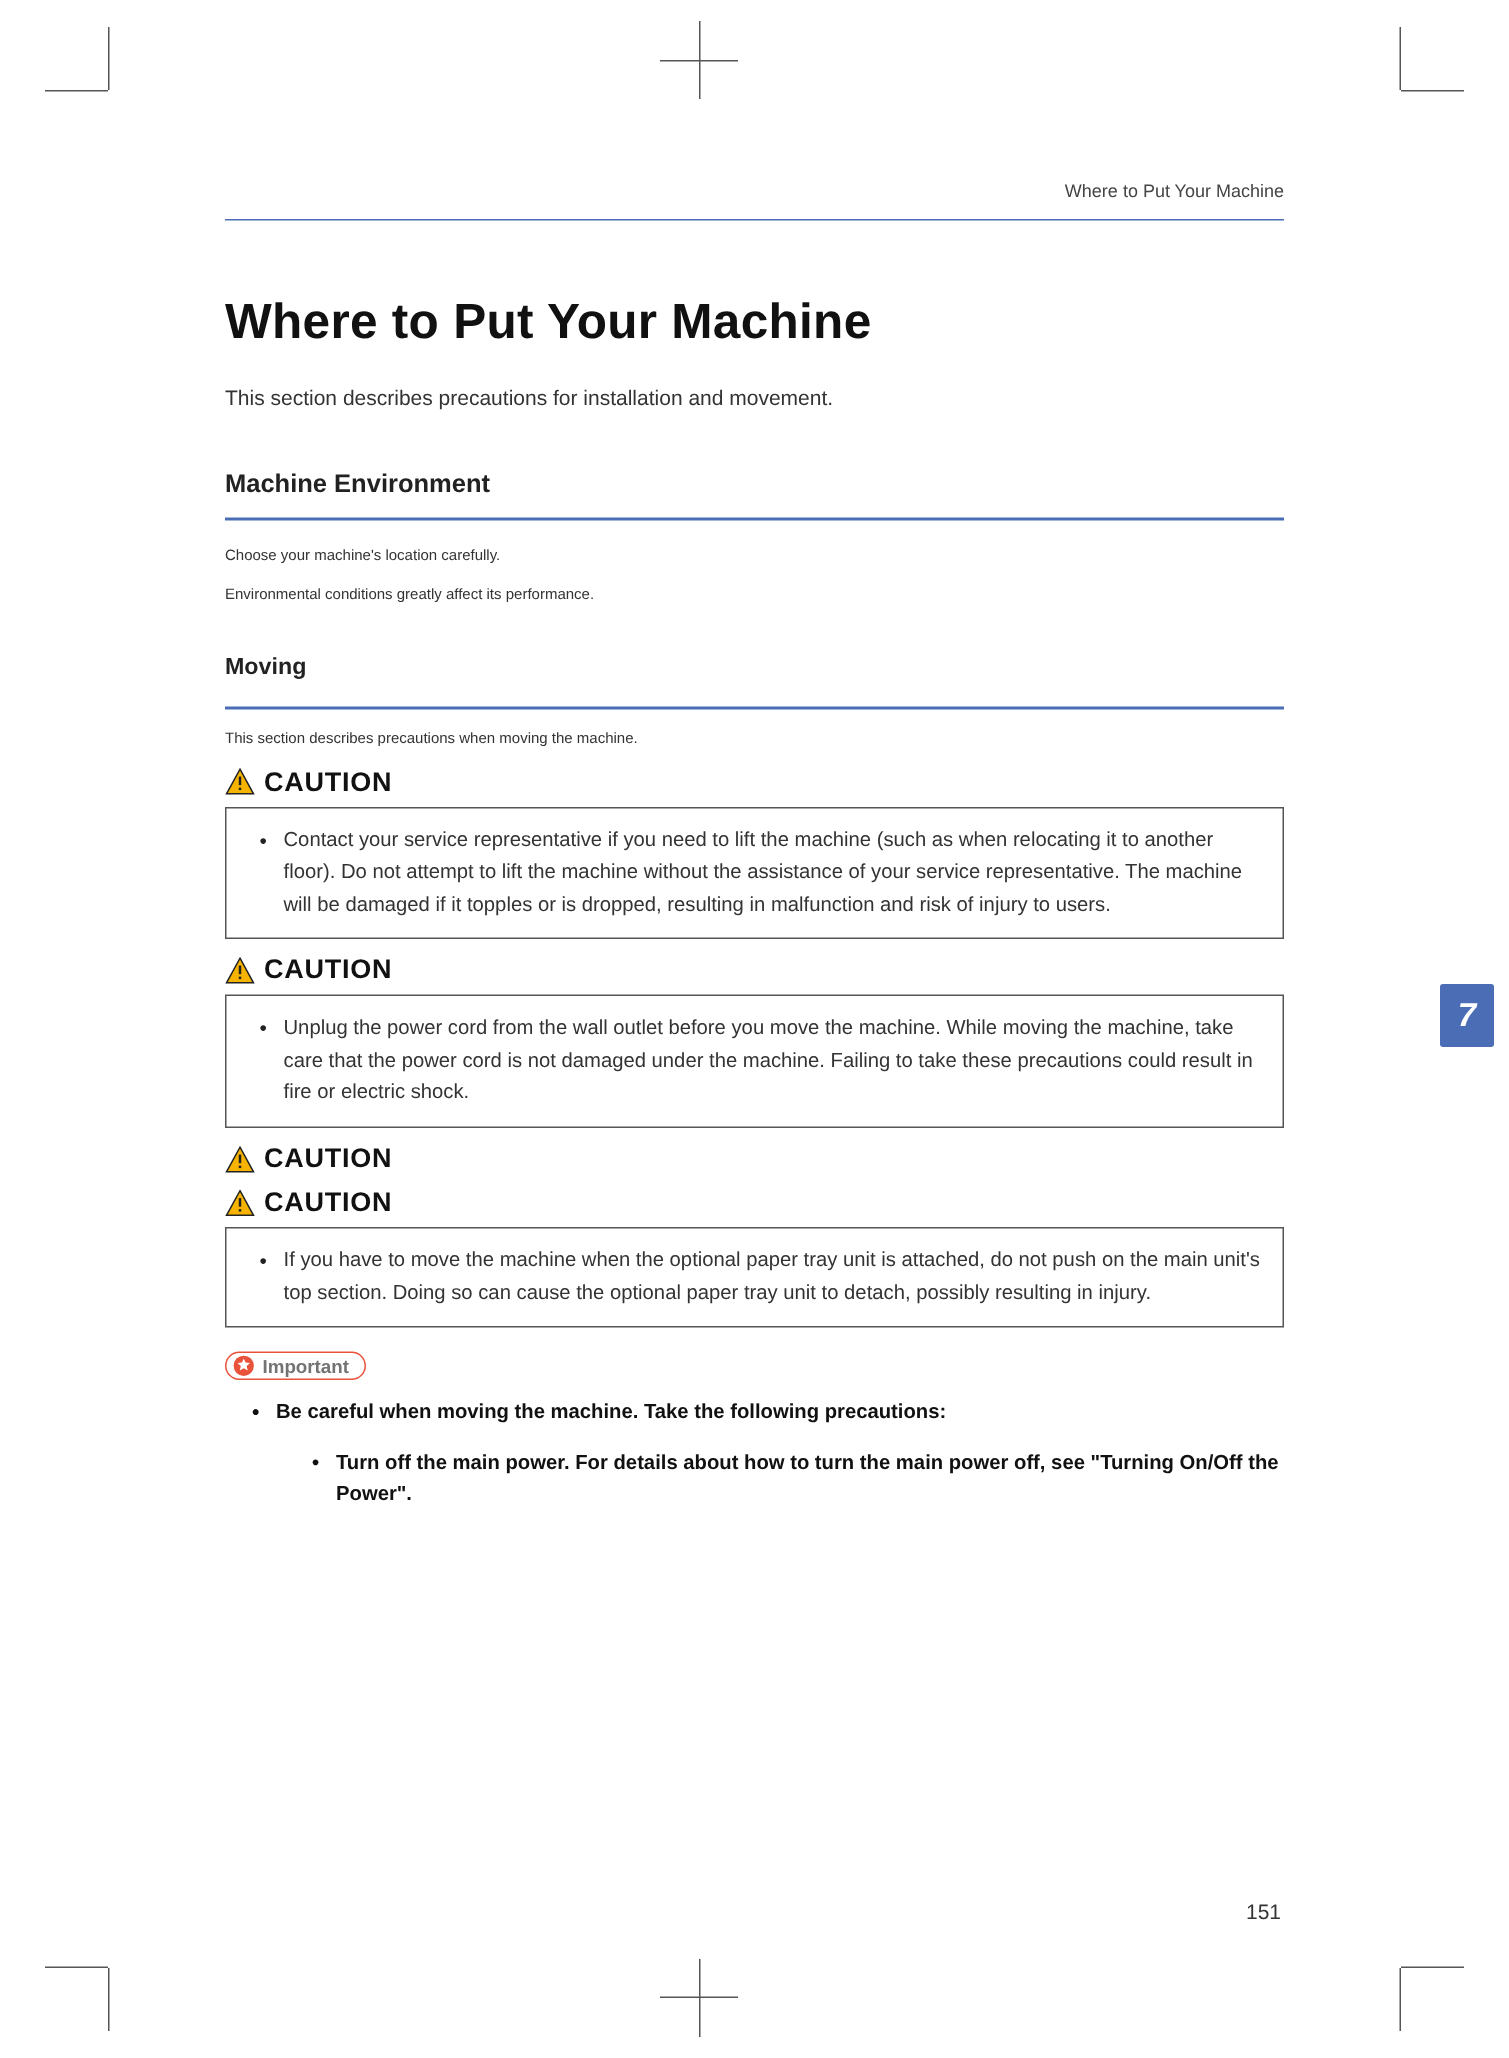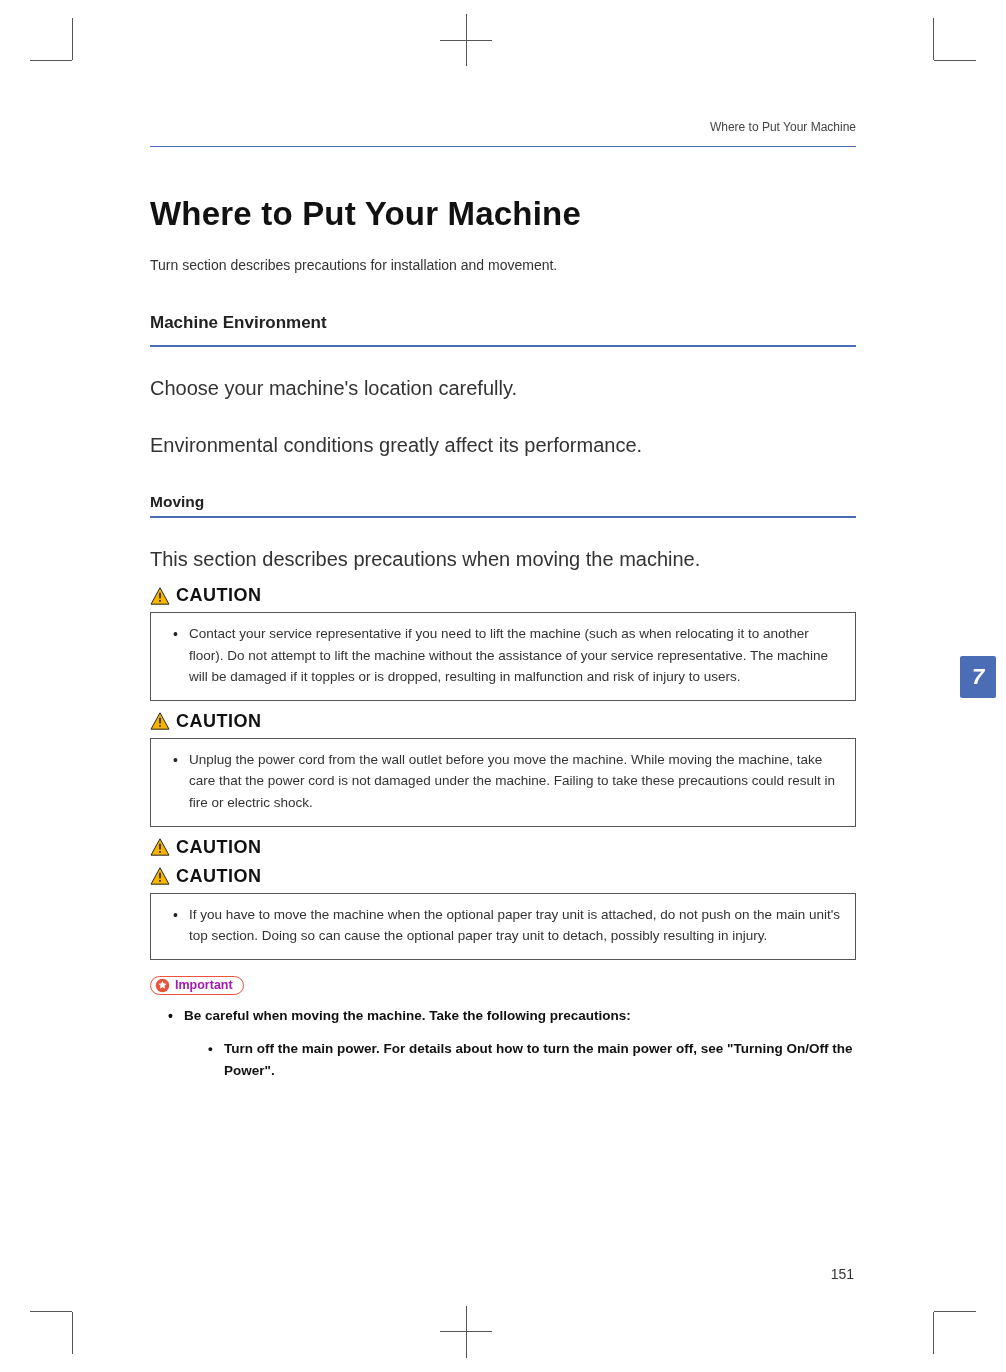--- a/index.html
+++ b/index.html
@@ -43,33 +43,32 @@
 
   h2 {
     font-size: 17px;
     font-weight: 700;
     color: #222;
     padding-bottom: 12px;
     border-bottom: 2.5px solid #4a6db5;
     margin-bottom: 16px;
   }
   .body-p {
-    font-size: 20px;
+    font-size: 10px;
     color: #333;
     line-height: 1.55;
     margin-bottom: 10px;
-    margin-top: 26px;
   }
   .sect-gap { height: 22px; }
 
   h3 {
     font-size: 15.5px;
     font-weight: 700;
     color: #222;
-    padding-bottom: 5px;
+    padding-bottom: 17px;
     border-bottom: 2px solid #4a6db5;
     margin-bottom: 12px;
   }
 
   .caution-label {
     display: flex;
     align-items: center;
     gap: 6px;
     margin: 8px 0 6px 0;
   }
@@ -116,21 +115,21 @@
     padding: 1px 10px 1px 4px;
     margin: 6px 0 10px 0;
   }
   .star-badge {
     width: 15px; height: 15px;
     display: inline-flex; align-items:center; justify-content:center;
   }
   .important-text {
     font-size: 12.5px;
     font-weight: 700;
-    color: #a21caf;
+    color: #737373;
   }
 
   .imp-list { list-style: none; padding-left: 18px; }
   .imp-list > li {
     position: relative;
     padding-left: 16px;
     font-size: 13.5px;
     font-weight: 700;
     line-height: 1.6;
     color: #111;
@@ -195,21 +194,21 @@
 <div class="crop v" style="left:466px; bottom:14px; height:52px;"></div>
 <div class="crop h" style="right:30px; bottom:60px;"></div>
 <div class="crop v" style="right:72px; bottom:18px;"></div>
 
 <div class="page">
 
   <div class="running-head">Where to Put Your Machine</div>
   <div class="running-head-rule"></div>
 
   <h1>Where to Put Your Machine</h1>
-  <p class="intro">Turn section describes precautions for installation and movement.</p>
+  <p class="intro">This section describes precautions for installation and movement.</p>
 
   <h2>Machine Environment</h2>
   <p class="body-p">Choose your machine's location carefully.</p>
   <p class="body-p">Environmental conditions greatly affect its performance.</p>
 
   <div class="sect-gap"></div>
 
   <h3>Moving</h3>
   <p class="body-p">This section describes precautions when moving the machine.</p>
 

